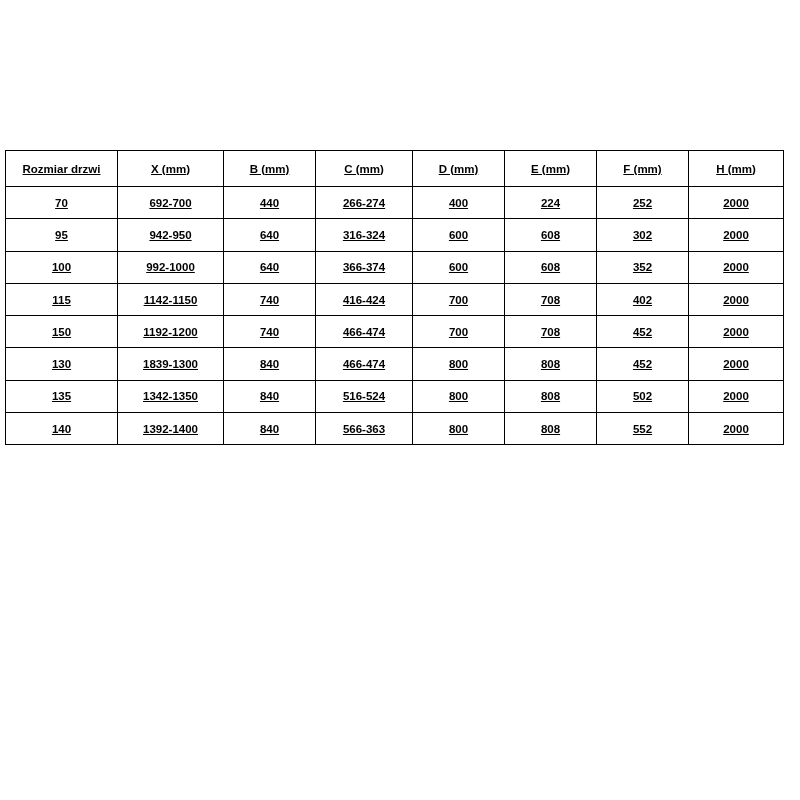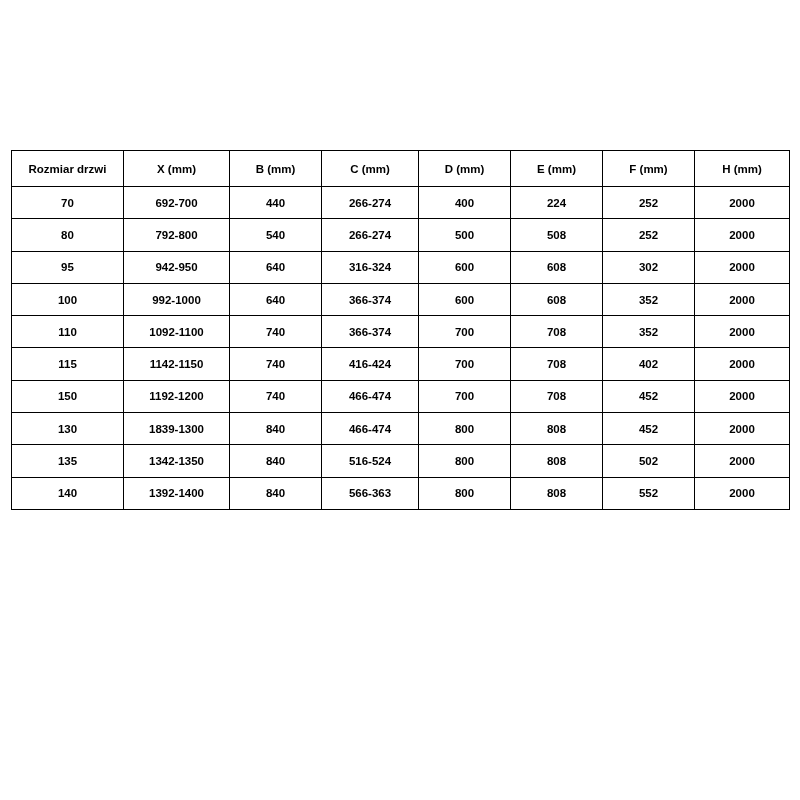--- a/index.html
+++ b/index.html
@@ -14,23 +14,24 @@
     color: #000000;
   }
   .sheet {
     position: relative;
     width: 800px;
     height: 800px;
     box-sizing: border-box;
   }
   .table-wrap {
     position: absolute;
-    left: 11px;
+    left: 5px;
     top: 150px;
     width: 778px;
+    text-decoration: underline;
   }
   table.spec {
     border-collapse: collapse;
     width: 778px;
     table-layout: fixed;
   }
   table.spec th,
   table.spec td {
     border: 1px solid #000000;
     text-align: center;
@@ -91,56 +92,36 @@
           <td>70</td>
           <td>692-700</td>
           <td>440</td>
           <td>266-274</td>
           <td>400</td>
           <td>224</td>
           <td>252</td>
           <td>2000</td>
         </tr>
         <tr>
-          <td>80</td>
-          <td>792-800</td>
-          <td>540</td>
-          <td>266-274</td>
-          <td>500</td>
-          <td>508</td>
-          <td>252</td>
-          <td>2000</td>
-        </tr>
-        <tr>
           <td>95</td>
           <td>942-950</td>
           <td>640</td>
           <td>316-324</td>
           <td>600</td>
           <td>608</td>
           <td>302</td>
           <td>2000</td>
         </tr>
         <tr>
           <td>100</td>
           <td>992-1000</td>
           <td>640</td>
           <td>366-374</td>
           <td>600</td>
           <td>608</td>
-          <td>352</td>
-          <td>2000</td>
-        </tr>
-        <tr>
-          <td>110</td>
-          <td>1092-1100</td>
-          <td>740</td>
-          <td>366-374</td>
-          <td>700</td>
-          <td>708</td>
           <td>352</td>
           <td>2000</td>
         </tr>
         <tr>
           <td>115</td>
           <td>1142-1150</td>
           <td>740</td>
           <td>416-424</td>
           <td>700</td>
           <td>708</td>

